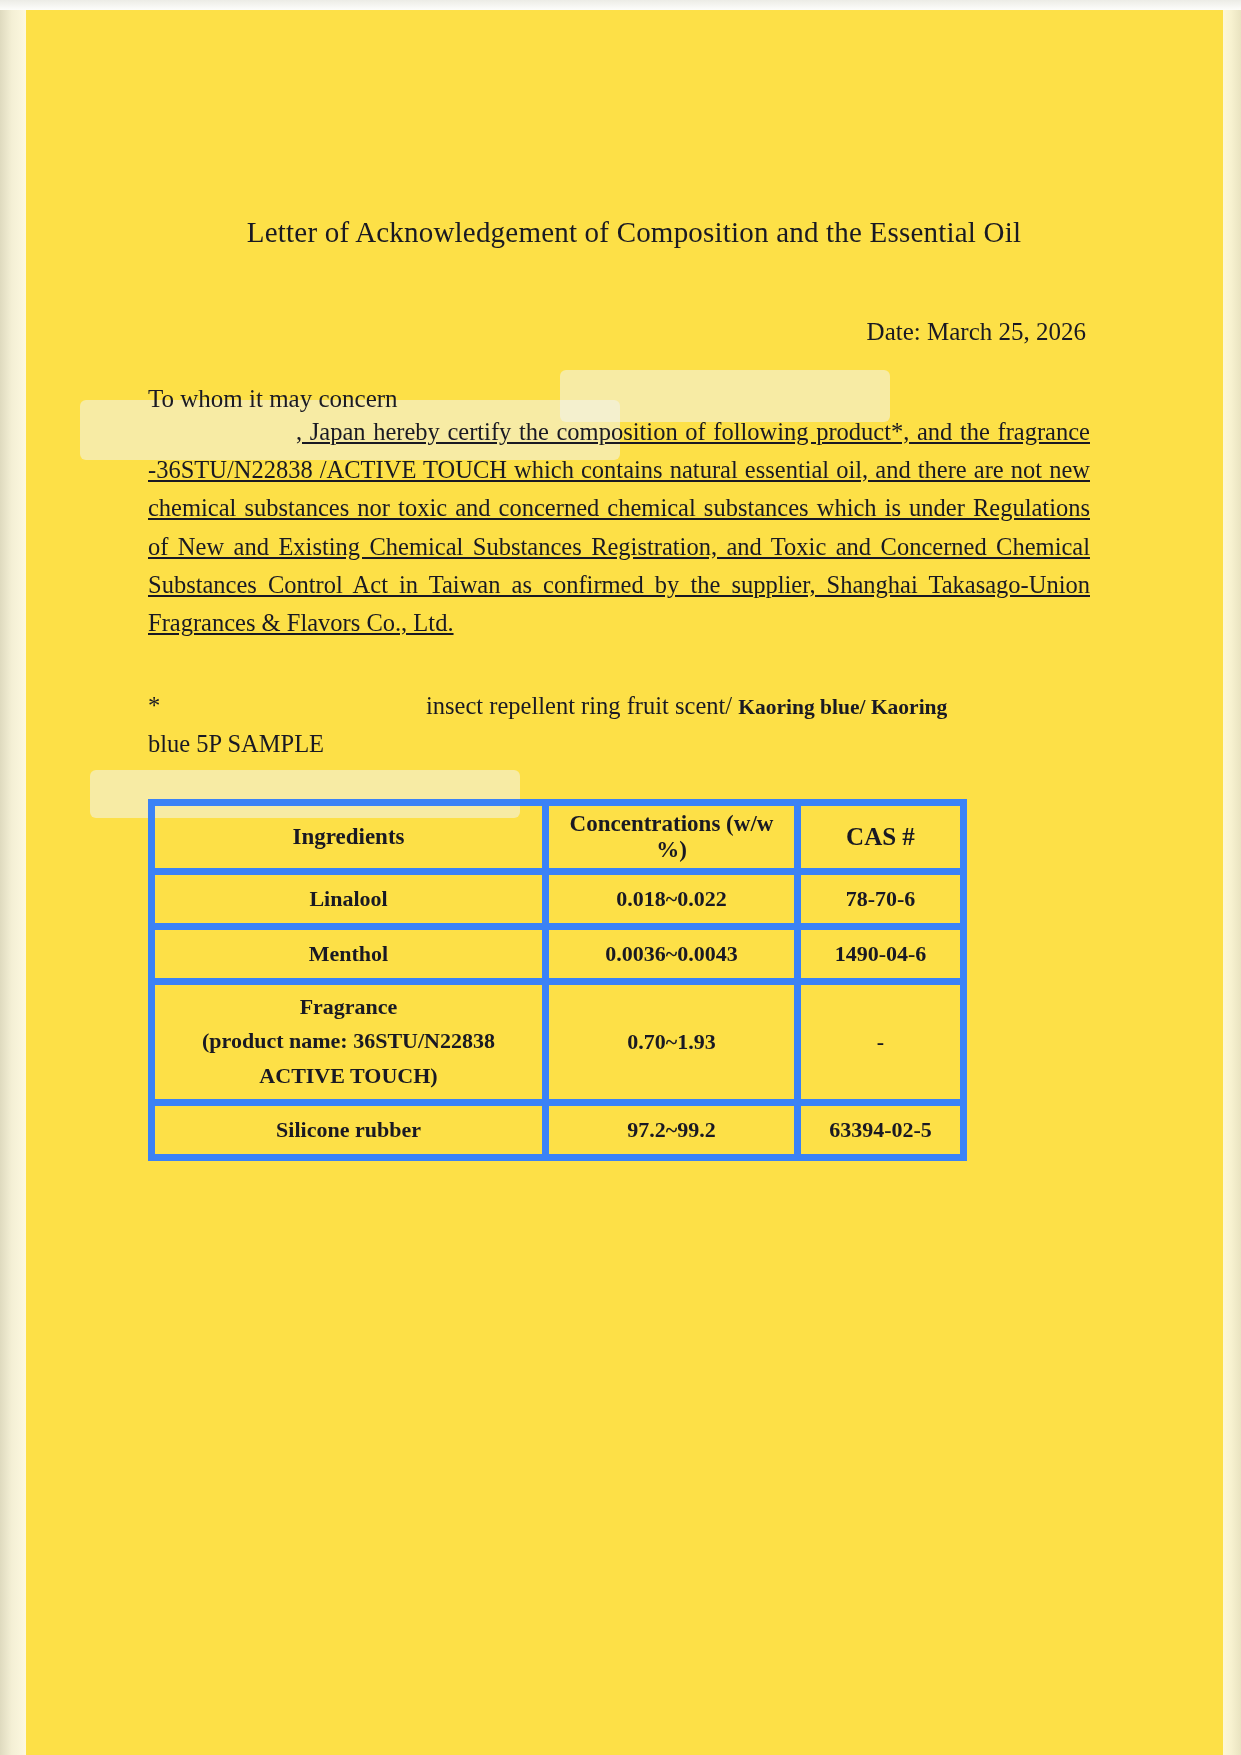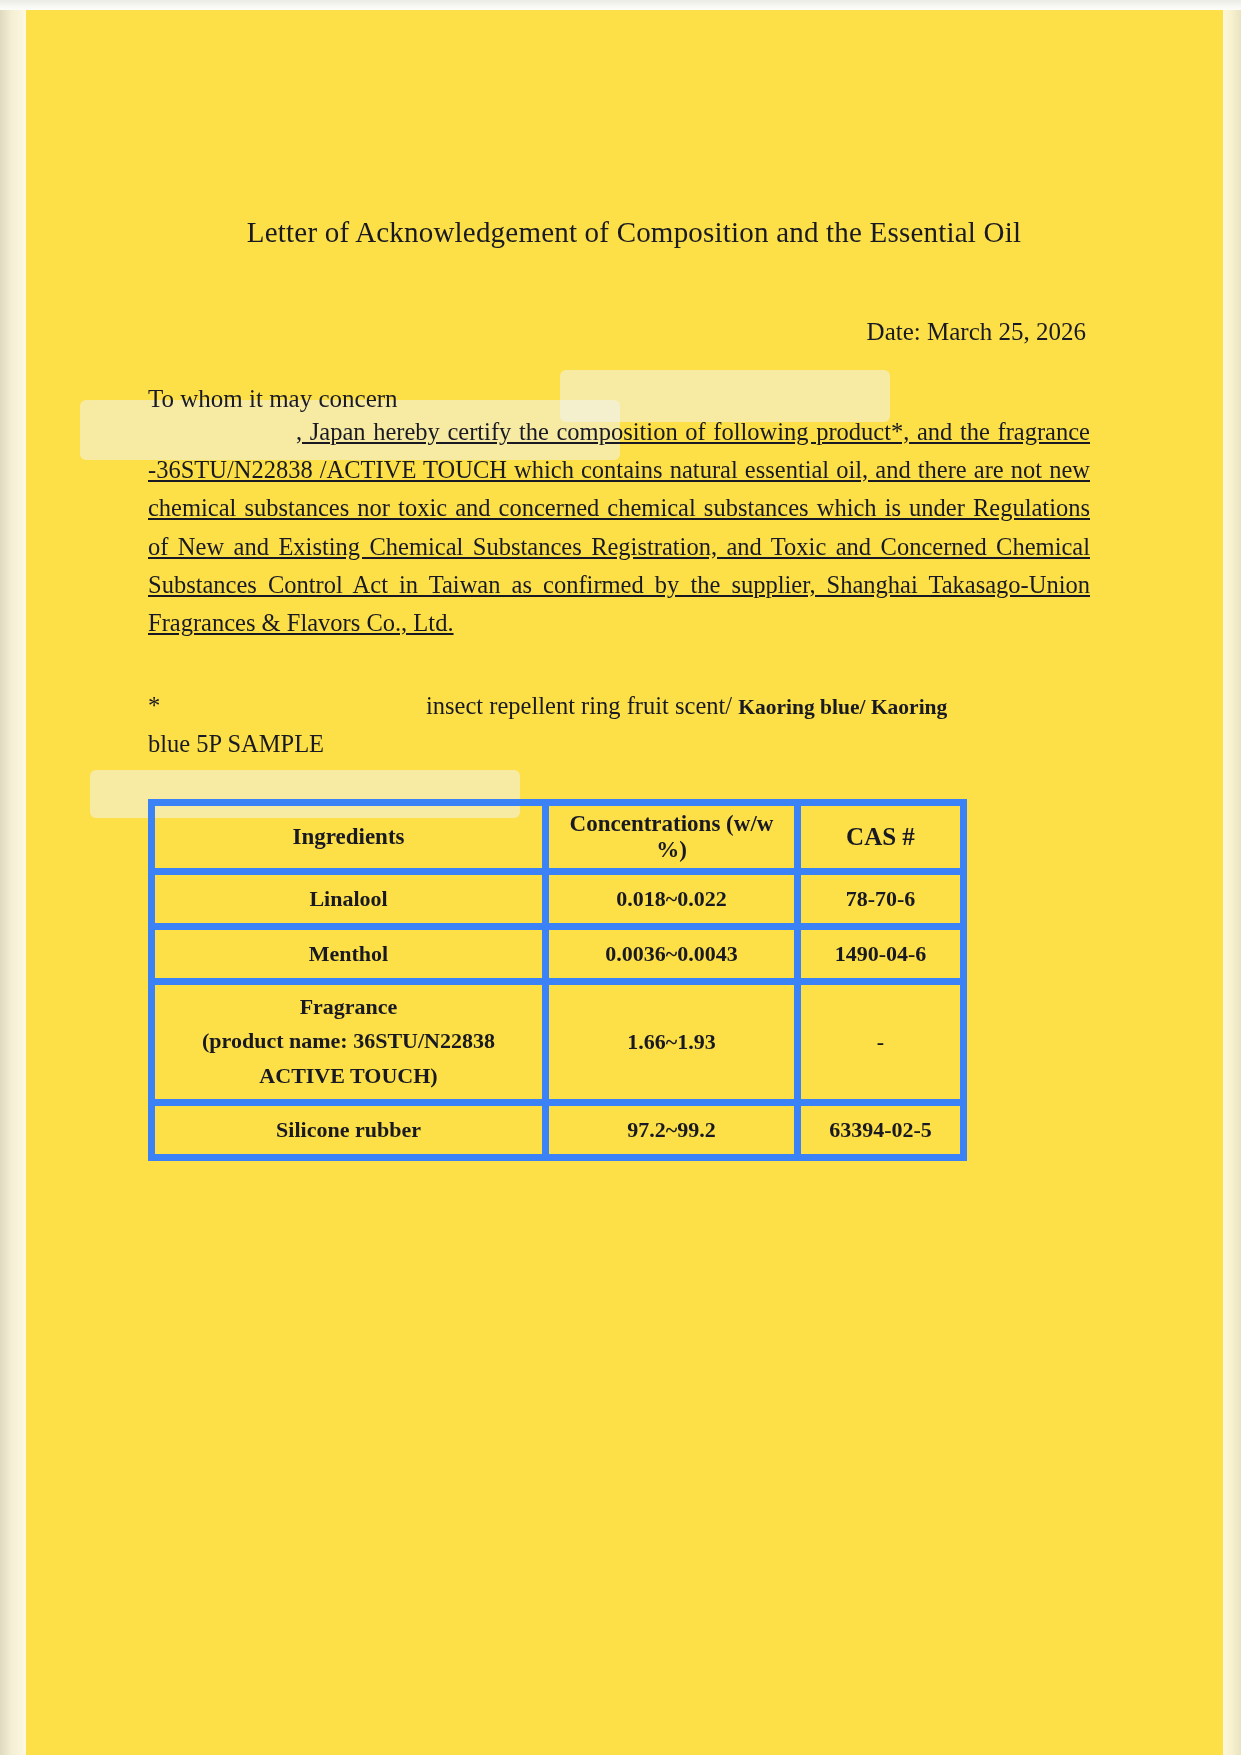--- a/index.html
+++ b/index.html
@@ -193,21 +193,21 @@
           <td>Menthol</td>
           <td>0.0036~0.0043</td>
           <td>1490-04-6</td>
         </tr>
         <tr>
           <td class="fragrance-cell">
             <div>Fragrance</div>
             <div>(product name: 36STU/N22838</div>
             <div>ACTIVE TOUCH)</div>
           </td>
-          <td>1.66~1.93</td>
+          <td>0.70~1.93</td>
           <td>-</td>
         </tr>
         <tr>
           <td>Silicone rubber</td>
           <td>97.2~99.2</td>
           <td>63394-02-5</td>
         </tr>
       </tbody>
     </table>
 

